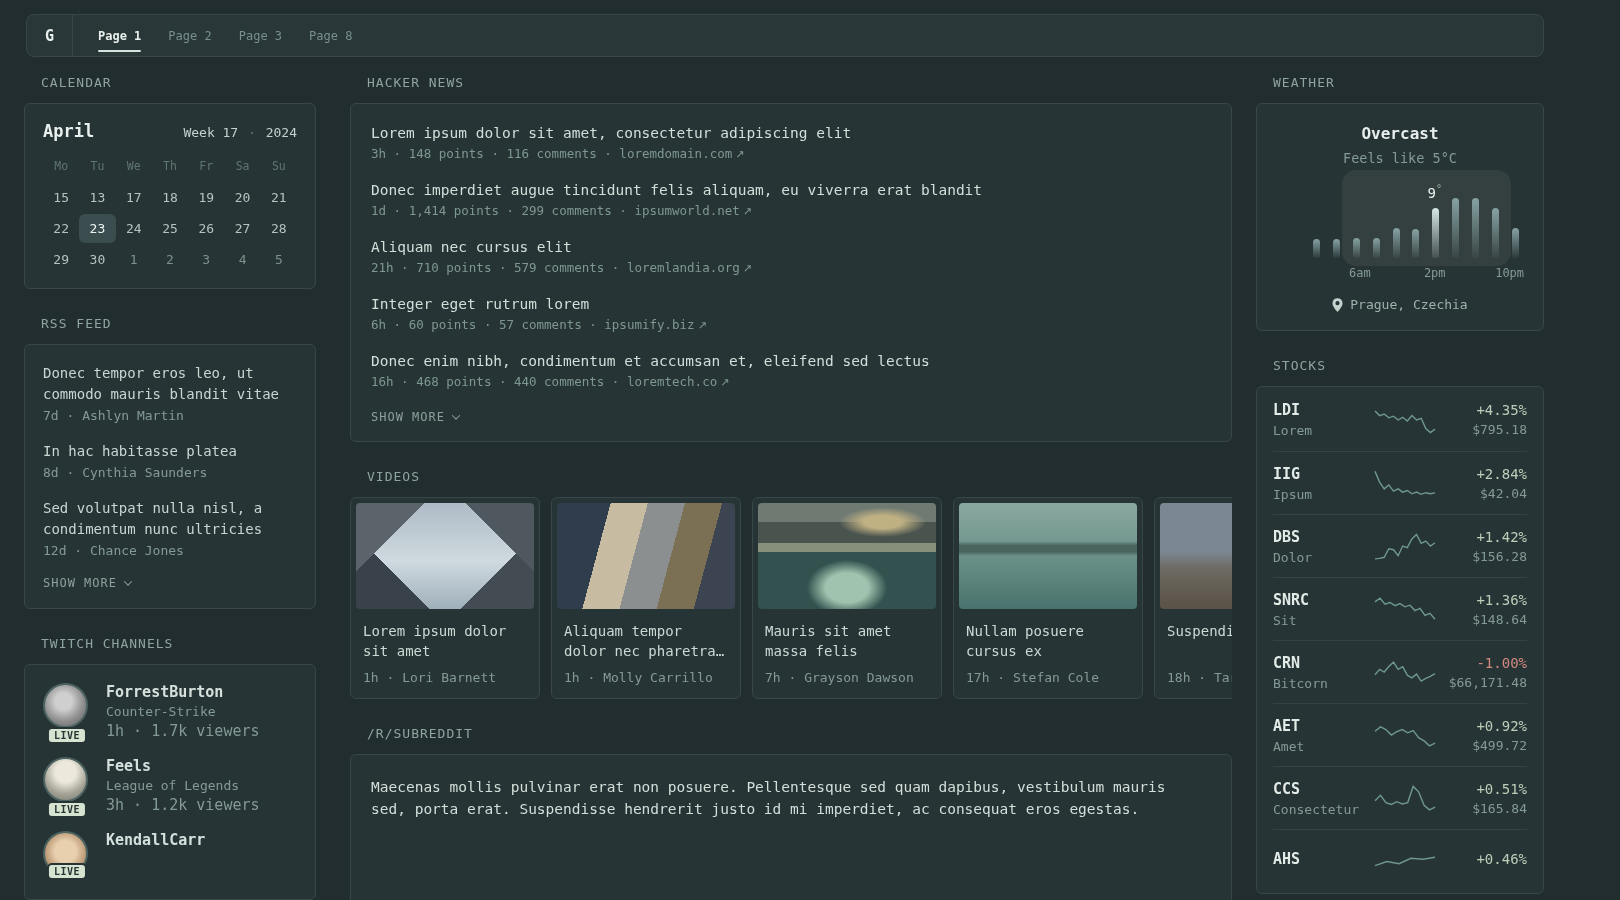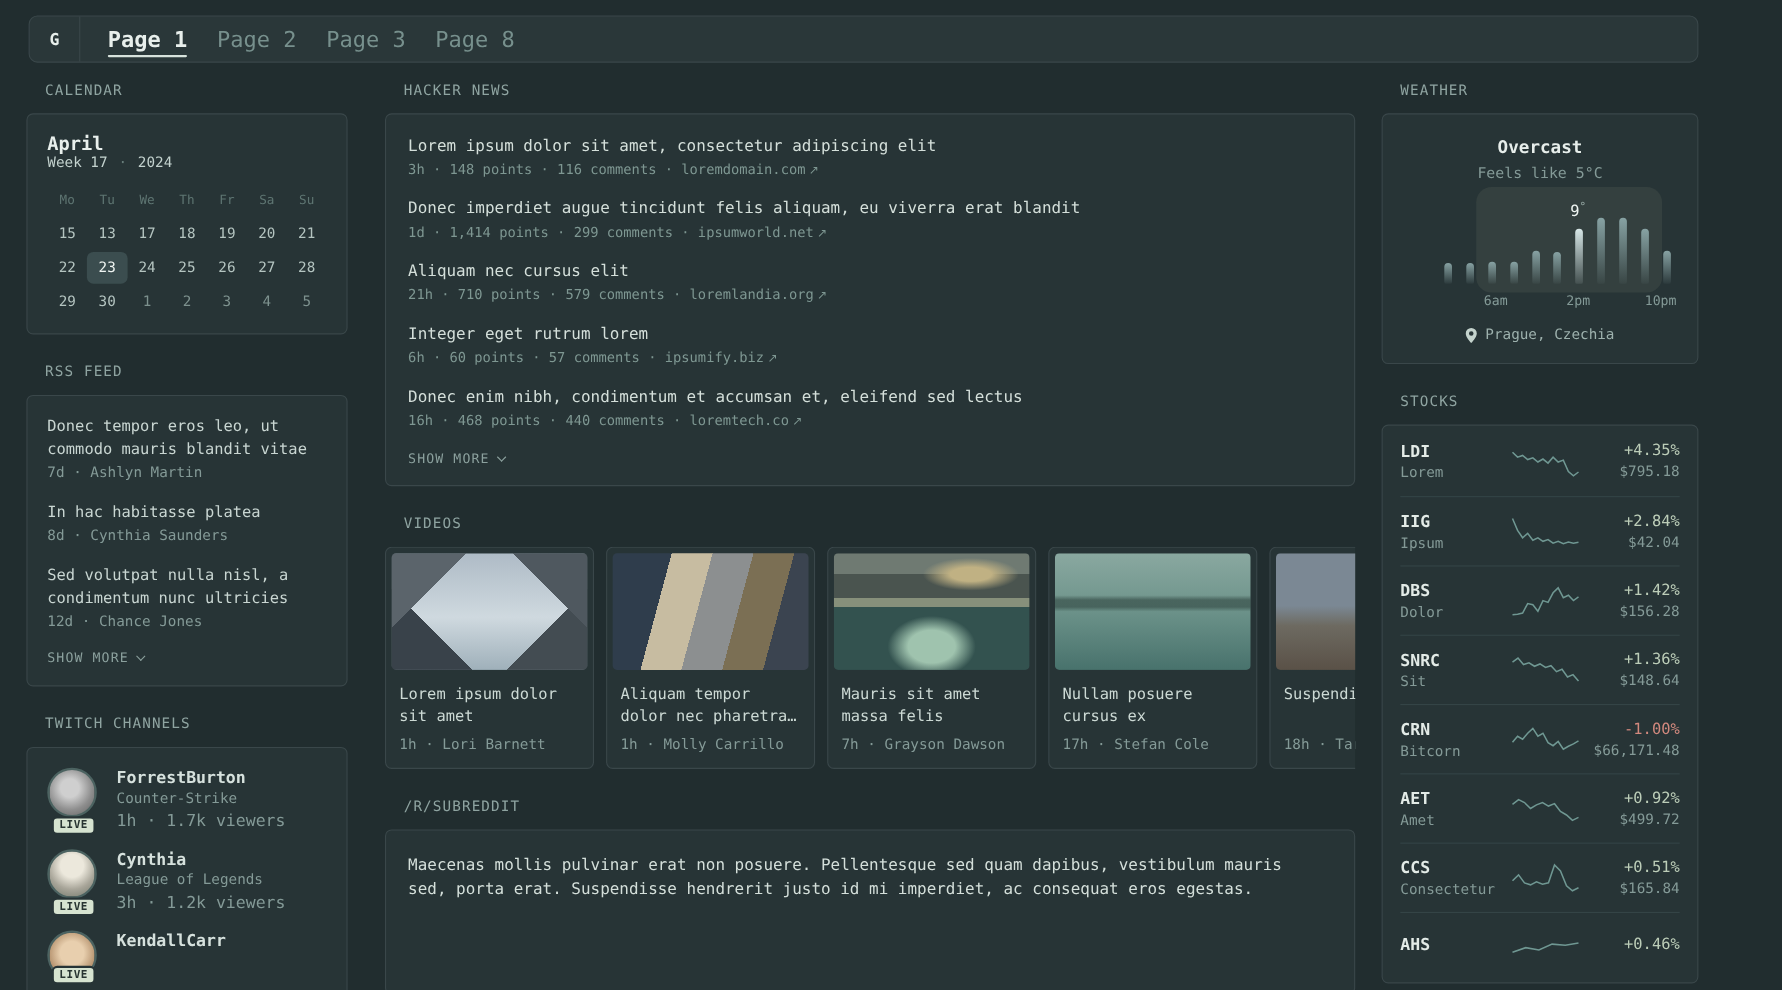--- a/index.html
+++ b/index.html
@@ -8,33 +8,33 @@
     --positive:#bccdb8; --negative:#d2897e; --spark:#6f9792; --wbar:#87a2a3; --wbar-cur:#d7e7e7;
   }
   *{margin:0;padding:0;box-sizing:border-box;}
   body{width:1620px;height:900px;overflow:hidden;background:var(--page-bg);
        font-family:"DejaVu Sans Mono",monospace;color:var(--text);}
   .topbar{height:43px;margin:14px 76px 0 26px;background:var(--topbar-bg);
           border:1px solid var(--card-border);border-radius:8px;display:flex;align-items:stretch;}
   .logo-cell{width:46px;display:flex;align-items:center;justify-content:center;
              border-right:1px solid var(--card-border);font-weight:bold;font-size:15px;color:var(--white);cursor:pointer;}
   .tabs{display:flex;align-items:stretch;padding-left:25px;gap:27px;}
-  .tab{display:flex;align-items:center;font-size:20px;color:#77908d;position:relative;cursor:pointer;}
+  .tab{display:flex;align-items:center;font-size:12px;color:#77908d;position:relative;cursor:pointer;}
   .tab.active{color:var(--white);font-weight:bold;}
   .tab.active::after{content:"";position:absolute;left:0;right:0;bottom:4px;height:2px;border-radius:1px;background:var(--accent);}
   .columns{display:flex;margin:18px 76px 0 24px;}
   .col-left{width:292px;margin-right:34px;}
   .col-mid{width:882px;margin-right:24px;}
   .col-right{width:288px;}
   .widget{margin-bottom:27px;}
   .widget-label{font-size:13px;letter-spacing:1px;color:var(--label);margin:0 0 13px 17px;}
   .card{background:var(--card-bg);border:1px solid var(--card-border);border-radius:6px;}
   
   .calendar-card{padding:17px 18px 14px;}
-  .cal-head{display:flex;justify-content:space-between;align-items:baseline;margin-bottom:12px;flex-direction:column;}
+  .cal-head{display:flex;justify-content:space-between;align-items:baseline;margin-bottom:12px;}
   .cal-month{font-size:17px;color:var(--white);font-weight:bold;}
   .cal-week{font-size:13px;color:#c3d2ce;}
   .cal-sep{color:#677d7a;margin:0 2px;}
   .cal-grid{display:grid;grid-template-columns:repeat(7,1fr);row-gap:2px;text-align:center;}
   .cal-dow{font-size:11.5px;color:#5e7572;padding:6px 0 8px;}
   .cal-day{font-size:13px;color:#b4c4c0;height:29px;line-height:29px;border-radius:6px;}
   .cal-day.selected{background:#3b4d4f;color:#eef4f1;}
   .cal-day.muted{color:#7d918e;}
   
   .pad-card{padding:18px;}
@@ -210,21 +210,21 @@
                 <div class="tw-cat">Counter-Strike</div>
                 <div class="tw-meta">1h · 1.7k viewers</div>
               </div>
             </div>
             <div class="tw-row">
               <div class="av-wrap">
                 <div class="avatar av2"></div>
                 <div class="live-badge">LIVE</div>
               </div>
               <div>
-                <div class="tw-name">Cynthia</div>
+                <div class="tw-name">Feels</div>
                 <div class="tw-cat">League of Legends</div>
                 <div class="tw-meta">3h · 1.2k viewers</div>
               </div>
             </div>
             <div class="tw-row">
               <div class="av-wrap">
                 <div class="avatar av3"></div>
                 <div class="live-badge">LIVE</div>
               </div>
               <div>

